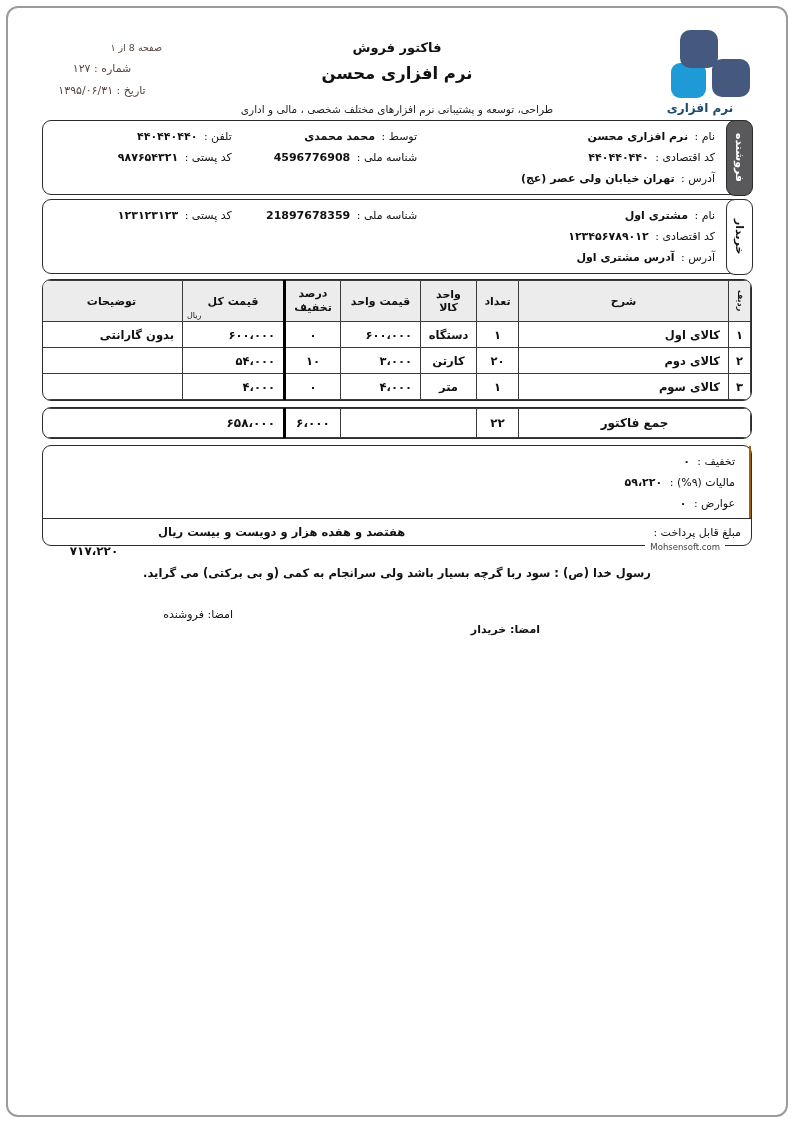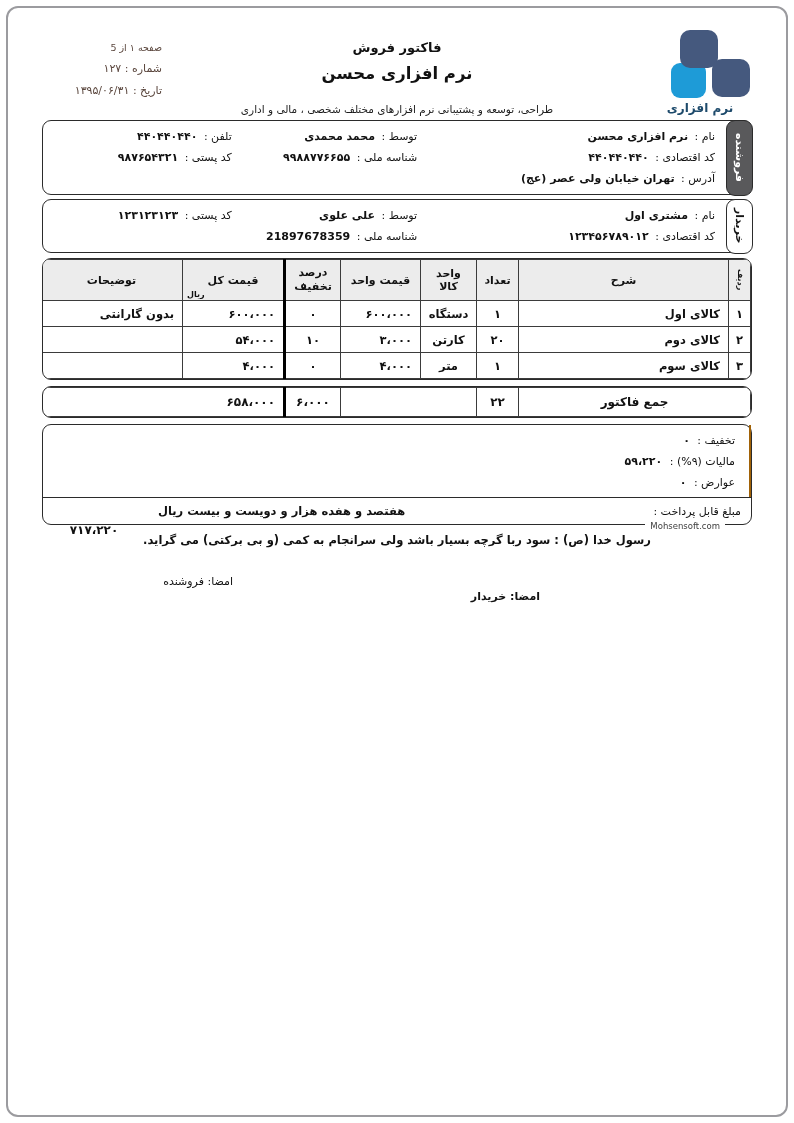--- a/index.html
+++ b/index.html
@@ -6,21 +6,21 @@
   .page{position:relative;width:794px;height:1123px;background:#ffffff;
         font-family:"DejaVu Sans",sans-serif;direction:rtl;color:#111;overflow:hidden;}
   .outer-frame{position:absolute;inset:6px;border:2px solid #9b9b9f;border-radius:12px;pointer-events:none;}
   .content{position:absolute;top:30px;right:42px;width:710px;}
 
   
   .hdr{position:relative;height:86px;}
   .hdr-meta{position:absolute;left:0;top:8px;width:120px;text-align:right;
             color:#5a463d;direction:rtl;}
   .hdr-meta .m1{font-size:9.5px;height:20px;line-height:20px;}
-  .hdr-meta .m2,.hdr-meta .m3{font-size:11px;height:22px;line-height:22px;}
+  .hdr-meta .m2,.hdr-meta .m3{font-size:11px;height:22px;line-height:22px;text-align:center;}
   .hdr-center{position:absolute;left:50%;transform:translateX(-50%);top:10px;width:440px;text-align:center;}
   .doc-type{font-size:13px;font-weight:bold;}
   .company{font-size:16.5px;font-weight:bold;margin-top:9px;}
   .subtitle{font-size:10.5px;margin-top:20px;color:#1c1c1c;}
   .logo{position:absolute;right:2px;top:0;width:100px;text-align:center;}
   .logo-art{position:relative;width:100px;height:68px;direction:ltr;}
   .sq{position:absolute;border-radius:10px;}
   .sq1{left:30px;top:0;width:38px;height:38px;background:#45597e;}
   .sq2{left:21px;top:33px;width:35px;height:35px;background:#1e9bd7;border-radius:9px;}
   .sq3{left:62px;top:29px;width:38px;height:38px;background:#45597e;}
@@ -40,21 +40,21 @@
 
   
   .tblwrap{margin-top:5px;border:1.5px solid #2b2b2b;border-radius:9px;overflow:hidden;}
   table{width:100%;border-collapse:collapse;table-layout:fixed;direction:rtl;}
   th,td{border:1px solid #3b3b3b;padding:2px 4px;overflow:hidden;}
   thead th{background:#ececec;font-size:11px;font-weight:bold;height:36px;text-align:center;}
   tbody td{height:21px;font-size:11.5px;font-weight:bold;}
   .vtext{writing-mode:vertical-rl;margin:0 auto;font-size:8px;font-weight:bold;line-height:10px;}
   .disc-h div{line-height:14px;}
   .total-h{position:relative;}
-  .rial{position:absolute;left:4px;bottom:1px;font-size:8px;font-weight:bold;}
+  .rial{position:absolute;left:4px;bottom:1px;font-size:8px;font-weight:normal;}
   .c{text-align:center;}
   .r{text-align:right;padding-right:8px;}
   .num{text-align:right;padding-right:8px;}
   .thick{border-left:3px solid #000 !important;}
   .totwrap{margin-top:6px;border:1.5px solid #2b2b2b;border-radius:9px;overflow:hidden;}
   .totwrap td{height:24px;font-size:12px;font-weight:bold;}
 
   
   .summary{margin-top:6px;}
   .sum-top{display:flex;min-height:49px;align-items:stretch;}
@@ -65,35 +65,35 @@
   .taxline b{margin-right:4px;}
   .sum-pay{border-top:1.5px solid #2b2b2b;height:26px;display:flex;align-items:center;}
   .pay-label{padding-right:10px;font-size:11px;white-space:nowrap;}
   .pay-words{flex:1;text-align:left;padding-left:12px;font-size:11.5px;font-weight:bold;}
   .pay-amount{width:102px;align-self:stretch;border-right:1.5px solid #2b2b2b;
               display:flex;align-items:center;justify-content:center;font-size:12px;font-weight:bold;margin-top:32px;}
   .site{position:absolute;bottom:-7px;right:26px;background:#fff;padding:0 5px;
         font-size:8.5px;color:#3d3d3d;direction:ltr;}
 
   
-  .quote{margin-top:8px;text-align:center;font-size:11.5px;font-weight:bold;}
+  .quote{margin-top:20px;text-align:center;font-size:11.5px;font-weight:bold;}
   .signs{position:relative;height:16px;margin-top:27px;font-size:11px;}
   .sign-buyer{position:absolute;right:212px;top:16px;font-weight:bold;}
   .sign-seller{position:absolute;right:519px;top:1px;}
 </style>
 </head>
 <body>
 
 <div class="page">
   <div class="outer-frame"></div>
   <div class="content">
 
     <div class="hdr">
       <div class="hdr-meta">
-        <div class="m1">صفحه ۱ از 5</div>
+        <div class="m1">صفحه 8 از ۱</div>
         <div class="m2"><span>شماره :</span> <span dir="ltr">۱۲۷</span></div>
         <div class="m3"><span>تاریخ :</span> <span dir="ltr">۱۳۹۵/۰۶/۳۱</span></div>
       </div>
       <div class="hdr-center">
         <div class="doc-type">فاکتور فروش</div>
         <div class="company">نرم افزاری محسن</div>
         <div class="subtitle">طراحی، توسعه و پشتیبانی نرم افزارهای مختلف شخصی ، مالی و اداری</div>
       </div>
       <div class="logo">
         <div class="logo-art">
@@ -107,38 +107,38 @@
 
     <div class="box party">
       <div class="pgrid">
         <div>
           <div class="pline"><span>نام :</span> <b>نرم افزاری محسن</b></div>
           <div class="pline"><span>کد اقتصادی :</span> <b dir="ltr">۴۴۰۴۴۰۴۴۰</b></div>
           <div class="pline"><span>آدرس :</span> <b>تهران خیابان ولی عصر (عج)</b></div>
         </div>
         <div>
           <div class="pline"><span>توسط :</span> <b>محمد محمدی</b></div>
-          <div class="pline"><span>شناسه ملی :</span> <b dir="ltr">۹۹۸۸۷۷۶۶۵۵</b></div>
+          <div class="pline"><span>شناسه ملی :</span> <b dir="ltr">4596776908</b></div>
         </div>
         <div>
           <div class="pline"><span>تلفن :</span> <b dir="ltr">۴۴۰۴۴۰۴۴۰</b></div>
           <div class="pline"><span>کد پستی :</span> <b dir="ltr">۹۸۷۶۵۴۳۲۱</b></div>
         </div>
       </div>
       <div class="tab dark">فروشنده</div>
     </div>
 
     <div class="box party">
       <div class="pgrid">
         <div>
           <div class="pline"><span>نام :</span> <b>مشتری اول</b></div>
           <div class="pline"><span>کد اقتصادی :</span> <b dir="ltr">۱۲۳۴۵۶۷۸۹۰۱۲</b></div>
-        </div>
-        <div>
-          <div class="pline"><span>توسط :</span> <b>علی علوی</b></div>
+          <div class="pline"><span>آدرس :</span> <b>آدرس مشتری اول</b></div>
+        </div>
+        <div>
           <div class="pline"><span>شناسه ملی :</span> <b dir="ltr">21897678359</b></div>
         </div>
         <div>
           <div class="pline"><span>کد پستی :</span> <b dir="ltr">۱۲۳۱۲۳۱۲۳</b></div>
         </div>
       </div>
       <div class="tab light">خریدار</div>
     </div>
 
     <div class="tblwrap">

